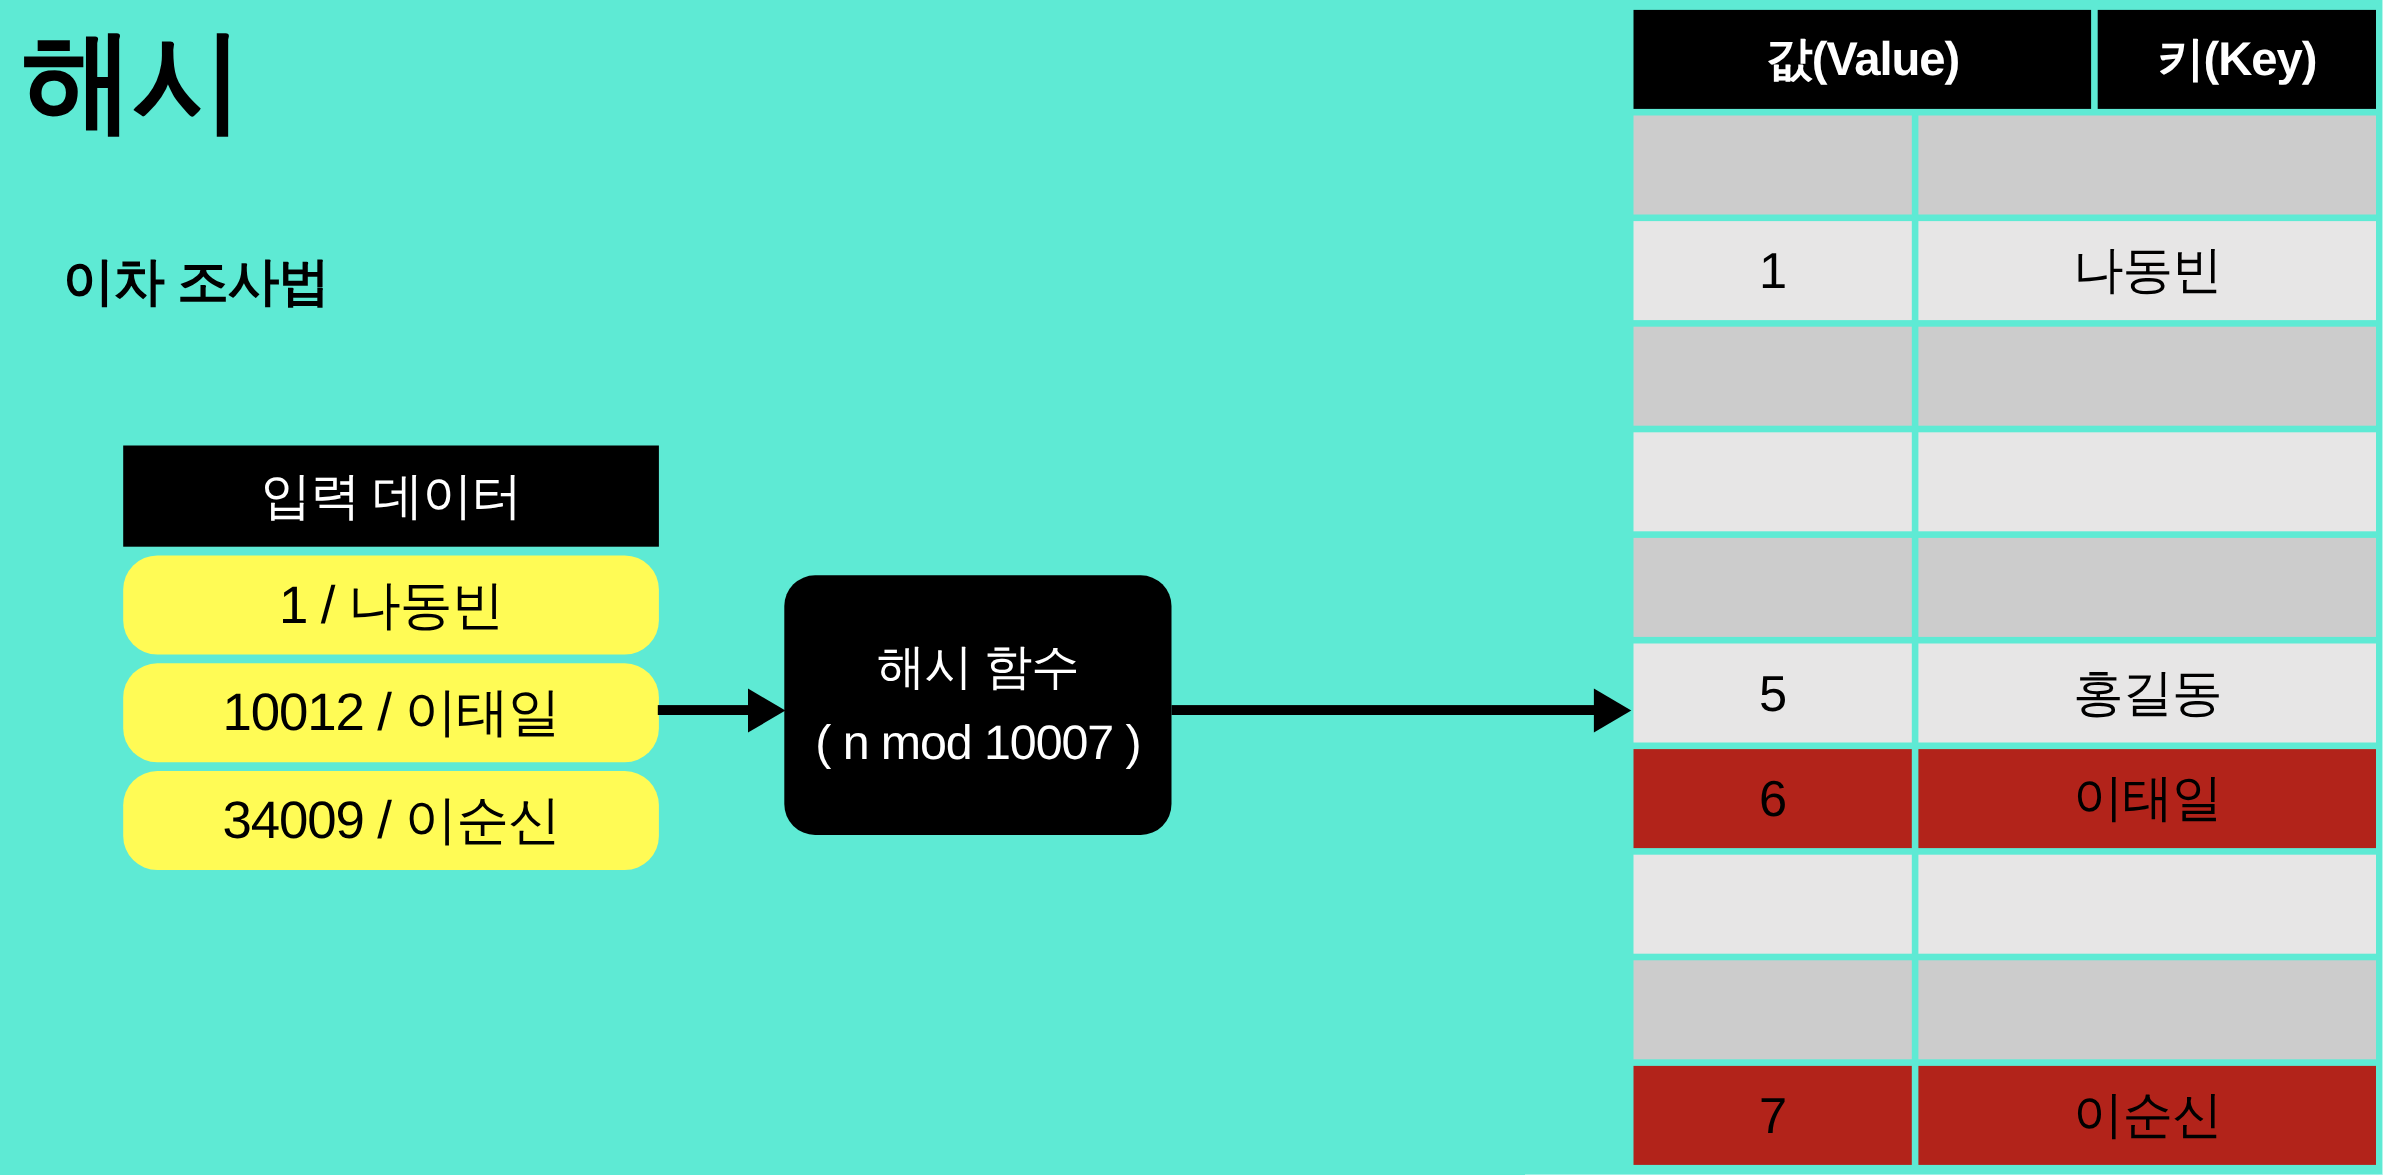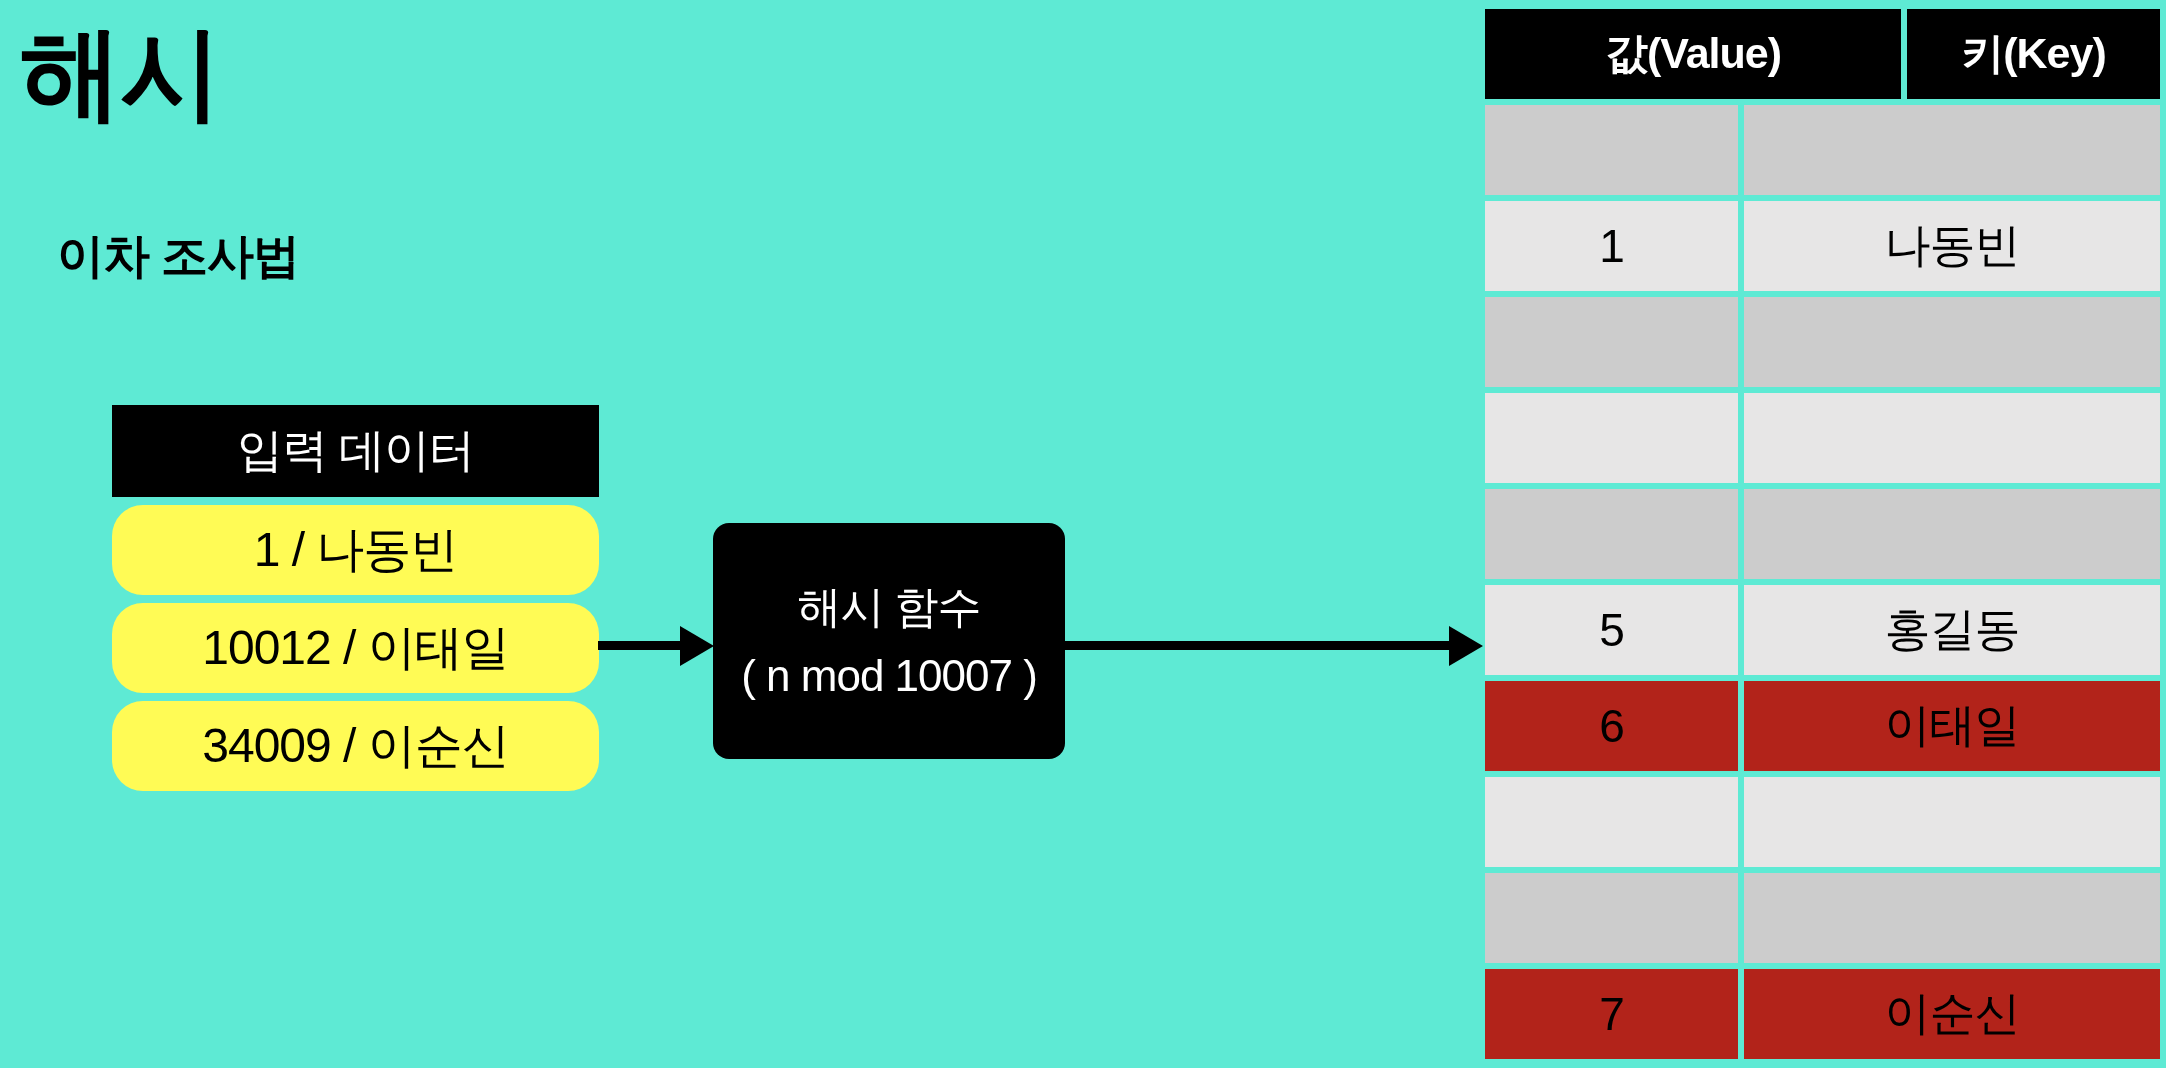--- a/index.html
+++ b/index.html
@@ -67,21 +67,21 @@
   }
 
   
   .hash-box {
     position: absolute;
     left: 713px;
     top: 523px;
     width: 352px;
     height: 236px;
     background: #000000;
-    border-radius: 16px;
+    border-radius: 28px;
     color: #ffffff;
     display: flex;
     flex-direction: column;
     align-items: center;
     justify-content: center;
     font-size: 44px;
     line-height: 1.57;
     letter-spacing: -1px;
     text-align: center;
   }

